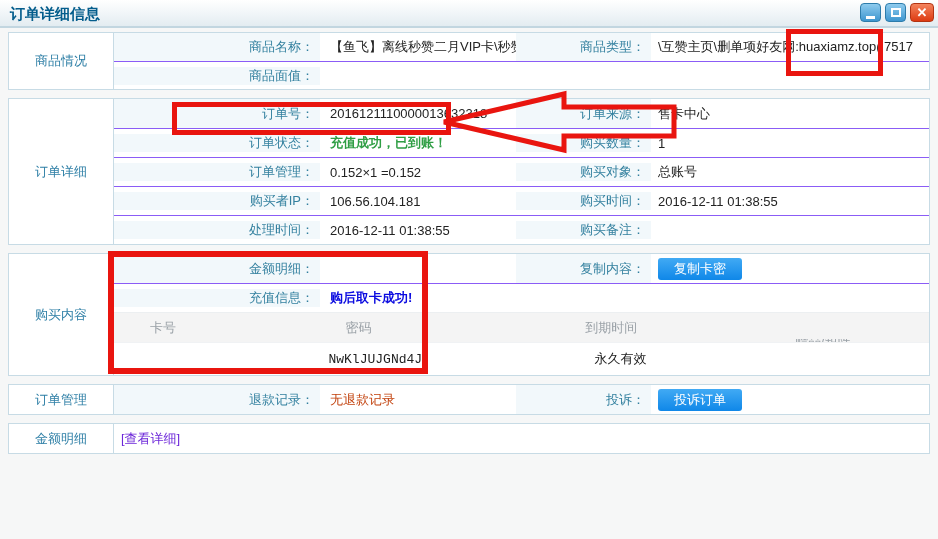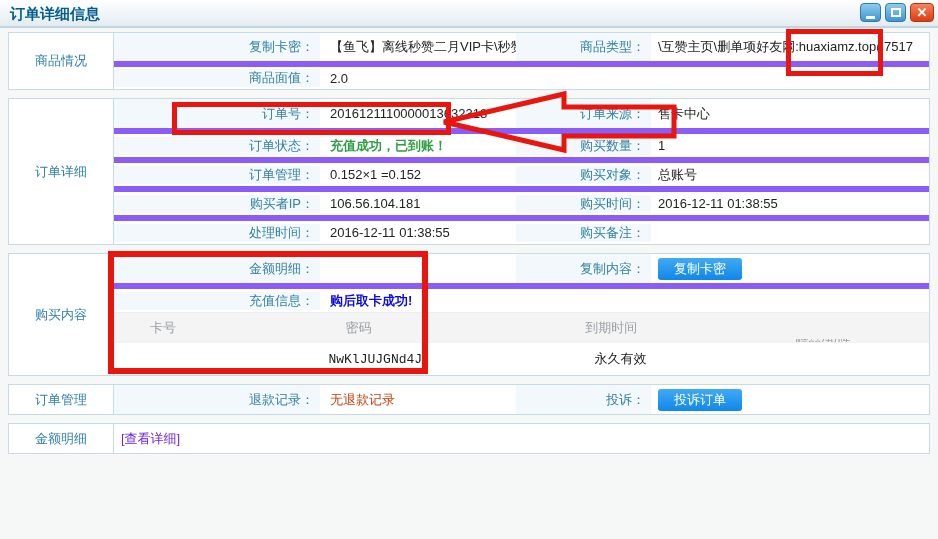--- a/index.html
+++ b/index.html
@@ -47,21 +47,21 @@
   }
   .sec-header {
     width:105px; flex:0 0 105px;
     border-right:1px solid #c7dbe5;
     display:flex; align-items:center; justify-content:center;
     color:#2e7fa6;
   }
   .sec-body { flex:1; min-width:0; }
   .row { display:flex; align-items:stretch; height:28px; }
   .sec-order .row { height:29px; }
-  .row + .row { border-top:6px solid #8b5cf6;align-items:center; }
+  .row + .row { border-top:1px solid #8b5cf6;align-items:center; }
   .lbl {
     background:#f2f8fb; color:#33809f;
     display:flex; align-items:center; justify-content:flex-end;
     padding-right:6px; white-space:nowrap;
   }
   .lbl-l { width:206px; flex:0 0 206px; }
   .val-l {
     width:196px; flex:0 0 196px;
     display:flex; align-items:center; padding-left:10px;
     white-space:nowrap; overflow:hidden;
@@ -116,28 +116,27 @@
     <div class="win-btn btn-close">✕</div>
   </div>
 </div>
 
 <div class="content">
 
   <div class="section">
     <div class="sec-header">商品情况</div>
     <div class="sec-body">
       <div class="row">
-        <div class="lbl lbl-l">复制卡密：</div>
+        <div class="lbl lbl-l">商品名称：</div>
         <div class="val-l">【鱼飞】离线秒赞二月VIP卡\秒赞\秒评\挂挂</div>
         <div class="lbl lbl-r">商品类型：</div>
         <div class="val-r">\互赞主页\删单项好友网:huaxiamz.top(.7517</div>
       </div>
       <div class="row">
         <div class="lbl lbl-l">商品面值：</div>
-        <div class="val-l wide">2.0</div>
       </div>
     </div>
   </div>
 
   <div class="section sec-order">
     <div class="sec-header">订单详细</div>
     <div class="sec-body">
       <div class="row">
         <div class="lbl lbl-l">订单号：</div>
         <div class="val-l">2016121110000013632318</div>

